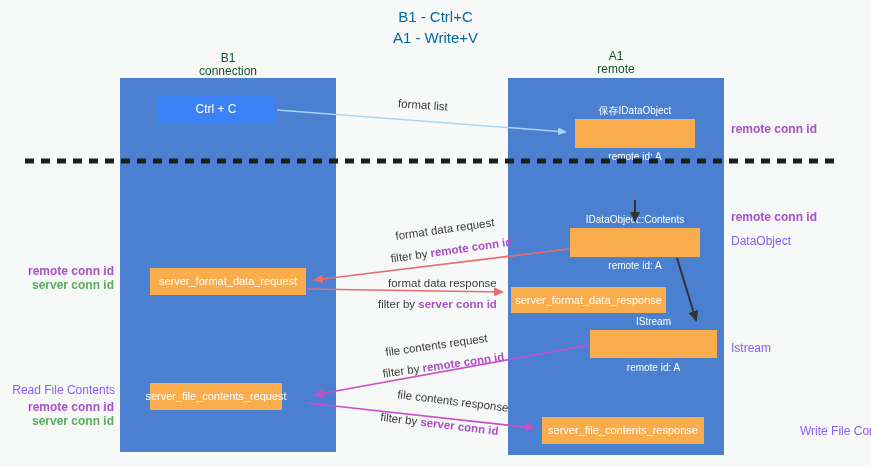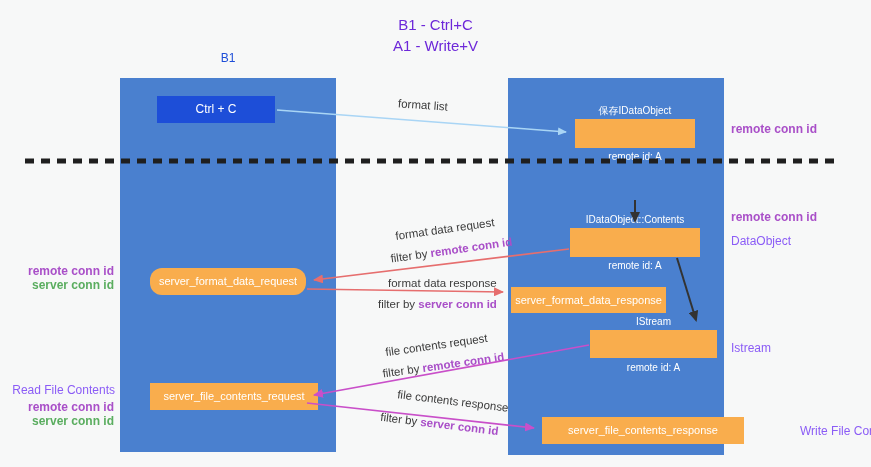--- a/index.html
+++ b/index.html
@@ -1,28 +1,28 @@
 <!DOCTYPE html>
 <html><head>
 <meta charset="utf-8">
 <style>
   html,body{margin:0;padding:0;}
   body{background:#f7f8f8;font-family:"Liberation Sans",sans-serif;}
   #canvas{position:relative;width:871px;height:467px;background:#f7f8f8;overflow:hidden;}
 
   .title{position:absolute;left:0;top:6px;width:100%;text-align:center;
-         font-size:15px;line-height:21px;color:#6d28d9;margin-top:8px;}
+         font-size:15px;line-height:21px;color:#0369a1;}
 
-  .col-header{position:absolute;text-align:center;font-size:12px;line-height:13px;color:#1d4ed8;}
+  .col-header{position:absolute;text-align:center;font-size:12px;line-height:13px;color:#14532d;}
   .col{position:absolute;background:#4a80cf;}
 
   .node{position:absolute;background:#f9ad4d;color:#ffffff;display:flex;flex-direction:column;
         align-items:center;justify-content:center;text-align:center;
         font-size:11px;line-height:13px;}
-  .node.green{background:#1d4ed8;font-size:12px;align-items:center;}
+  .node.green{background:#3b82f6;font-size:12px;align-items:center;}
   .node.small{font-size:10px;gap:33px;}
 
   .lbl{position:absolute;font-size:11.5px;color:#3c3c3c;white-space:nowrap;}
   .purple{color:#a94fc8;font-weight:bold;}
   .greent{color:#5aad5f;font-weight:bold;}
   .black-side{color:#8b5cf6;font-size:12px;}
   .side{position:absolute;font-size:12px;white-space:nowrap;}
   .rightalign{text-align:right;}
 
   .rot-n8{transform:rotate(-8deg);}
@@ -36,58 +36,63 @@
 
 <div id="canvas">
 
   <div class="title">
     <div>B1 - Ctrl+C</div>
     <div>A1 - Write+V</div>
   </div>
 
   <div class="col-header" style="left:120px;top:52px;width:216px;">
     <div>B1</div>
+    <div>connection</div>
+  </div>
+  <div class="col-header" style="left:508px;top:50px;width:216px;">
+    <div>A1</div>
+    <div>remote</div>
   </div>
 
   <div class="col" style="left:120px;top:78px;width:216px;height:374px;"></div>
   <div class="col" style="left:508px;top:78px;width:216px;height:377px;"></div>
 
   <div class="node green" style="left:157px;top:96px;width:118px;height:27px;">
     <span>Ctrl + C</span>
   </div>
 
   <div class="node small" style="left:575px;top:119px;width:120px;height:29px;">
     <span>保存IDataObject</span>
     <span>remote id: A</span>
   </div>
 
 
   <div class="node small" style="left:570px;top:228px;width:130px;height:29px;">
     <span>IDataObject::Contents</span>
     <span>remote id: A</span>
   </div>
 
-  <div class="node" style="left:150px;top:268px;width:156px;height:27px;border-radius:12px;">
+  <div class="node" style="left:150px;top:268px;width:156px;height:27px;">
     <span>server_format_data_request</span>
   </div>
 
   <div class="node" style="left:511px;top:287px;width:155px;height:26px;">
     <span>server_format_data_response</span>
   </div>
 
   <div class="node small" style="left:590px;top:330px;width:127px;height:28px;">
     <span>IStream</span>
     <span>remote id: A</span>
   </div>
 
-  <div class="node" style="left:150px;top:383px;width:168px;height:27px;justify-content:center;">
+  <div class="node" style="left:150px;top:383px;width:132px;height:27px;justify-content:center;">
     <span>server_file_contents_request</span>
   </div>
 
-  <div class="node" style="left:542px;top:417px;width:202px;height:27px;">
+  <div class="node" style="left:542px;top:417px;width:162px;height:27px;">
     <span>server_file_contents_response</span>
   </div>
 
   <div class="lbl rot-p4" style="left:398px;top:99px;">format list</div>
 
   <div class="lbl rot-n8" style="left:395px;top:223px;">format data request</div>
   <div class="lbl rot-n8" style="left:390px;top:244px;">
     <span>filter by</span>
     <span class="purple">remote conn id</span>
   </div>

